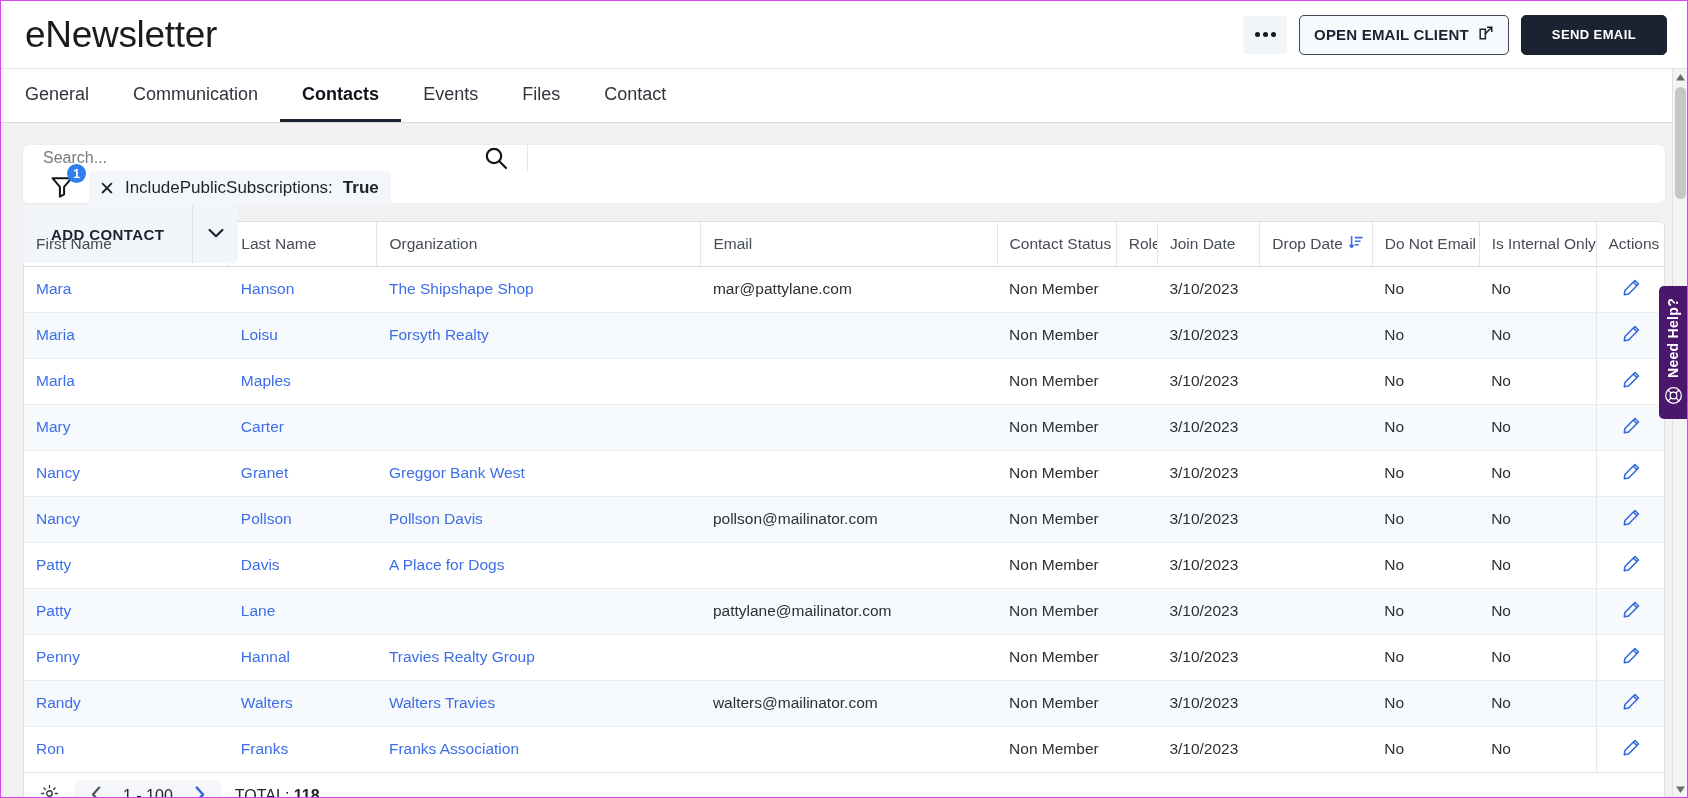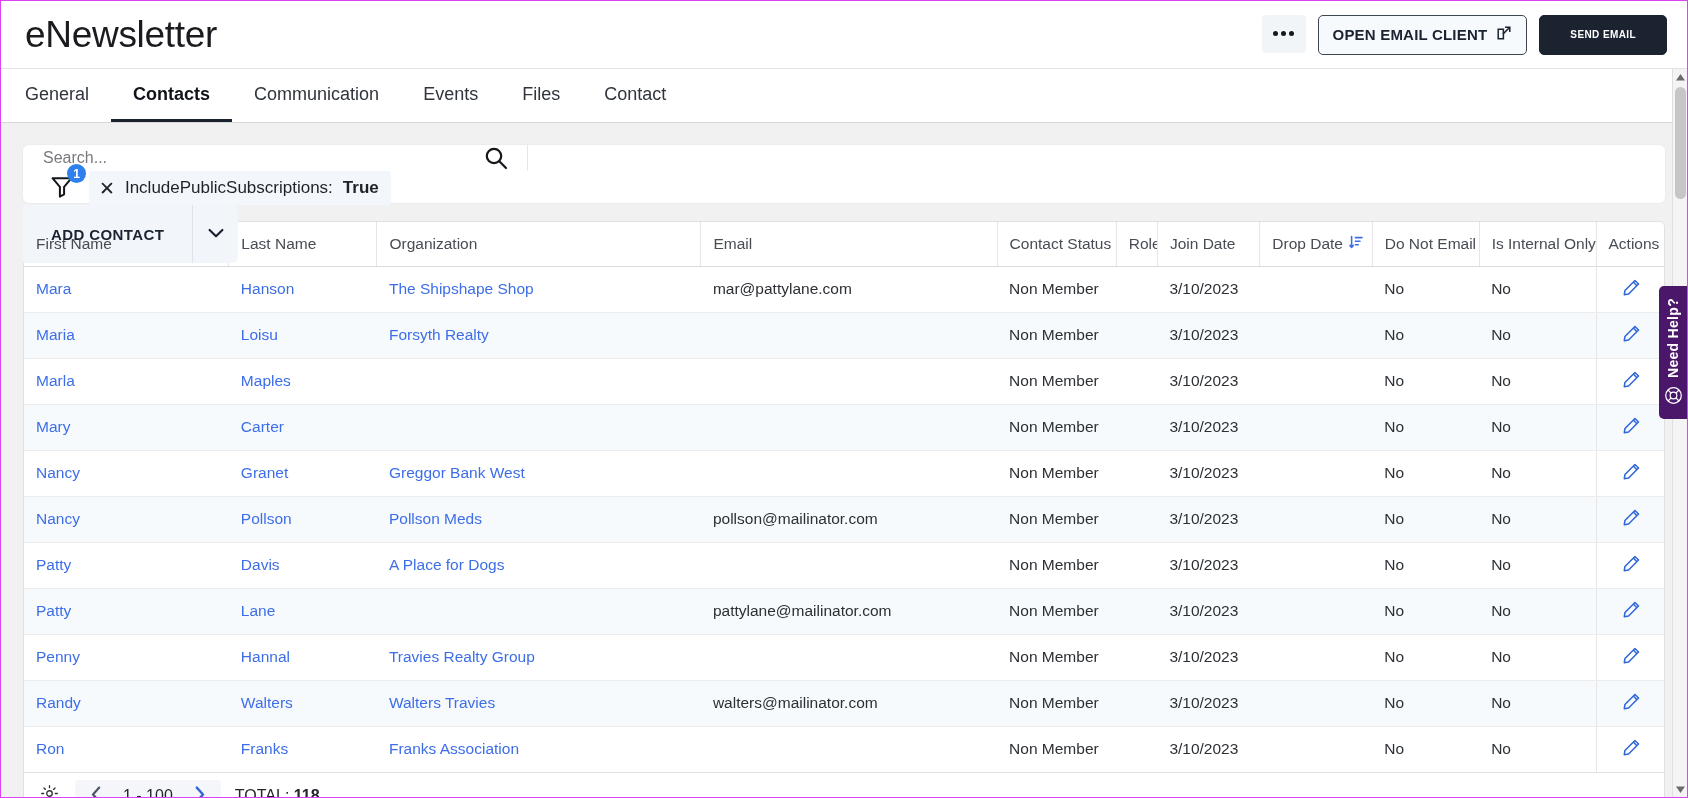--- a/index.html
+++ b/index.html
@@ -27,21 +27,21 @@
     background: #ffffff;
     border-bottom: 1px solid #e3e3e3;
   }
   .app-title {
     font-size: 37px;
     font-weight: 400;
     color: #1b1b1f;
     letter-spacing: -0.3px;
     line-height: 1;
   }
-  .header-actions { display: flex; align-items: flex-start; gap: 12px; }
+  .header-actions { display: flex; align-items: center; gap: 12px; }
   .kebab-btn {
     width: 44px; height: 38px;
     background: #f2f5f8;
     border: none; border-radius: 4px;
     display: flex; align-items: center; justify-content: center;
     gap: 3px;
     cursor: pointer;
   }
   .kebab-btn i {
     width: 5px; height: 5px; border-radius: 50%;
@@ -61,21 +61,21 @@
     cursor: pointer;
     font-family: "Liberation Sans", sans-serif;
   }
   .btn-dark {
     height: 40px;
     padding: 0 30px;
     background: #1b2330;
     border: 1px solid #1b2330;
     border-radius: 5px;
     color: #ffffff;
-    font-size: 10px;
+    font-size: 13px;
     font-weight: 700;
     letter-spacing: .4px;
     display: flex; align-items: center;
     cursor: pointer;
     font-family: "Liberation Sans", sans-serif;
   }
 
   
   .tabbar {
     height: 54px;
@@ -344,25 +344,25 @@
       <button class="btn-dark">
         <span>SEND EMAIL</span>
       </button>
     </div>
   </div>
 
   <div class="tabbar">
     <div class="tab">
         <span>General</span>
       </div>
+    <div class="tab">
+        <span>Communication</span>
+      </div>
     <div class="tab active">
         <span>Contacts</span>
-      </div>
-    <div class="tab">
-        <span>Communication</span>
       </div>
     <div class="tab">
         <span>Events</span>
       </div>
     <div class="tab">
         <span>Files</span>
       </div>
     <div class="tab">
         <span>Contact</span>
       </div>
@@ -579,21 +579,21 @@
               <td class="actions"><span class="pencil">
                   <span><svg width="19" height="19" viewBox="0 0 20 20" fill="none" stroke="#2f66d8" stroke-width="1.6">
                       <path d="M13.6 2.6 17.4 6.4 6.9 16.9 2.4 17.6 3.1 13.1z" stroke-linejoin="round"></path>
                       <path d="M11.9 4.3 15.7 8.1"></path>
                     </svg></span>
                 </span></td>
             </tr>
             <tr>
               <td class="link"><a>Nancy</a></td>
               <td class="link"><a>Pollson</a></td>
-              <td class="link"><a>Pollson Meds</a></td>
+              <td class="link"><a>Pollson Davis</a></td>
               <td>pollson@mailinator.com</td>
               <td>Non Member</td>
               <td></td>
               <td>3/10/2023</td>
               <td></td>
               <td>No</td>
               <td>No</td>
               <td class="actions"><span class="pencil">
                   <span><svg width="19" height="19" viewBox="0 0 20 20" fill="none" stroke="#2f66d8" stroke-width="1.6">
                       <path d="M13.6 2.6 17.4 6.4 6.9 16.9 2.4 17.6 3.1 13.1z" stroke-linejoin="round"></path>

